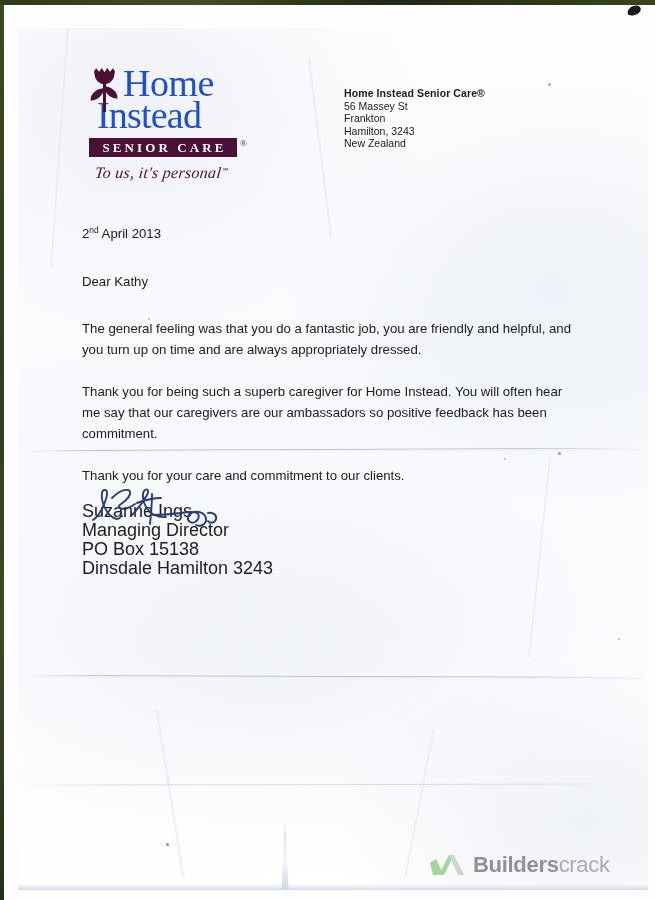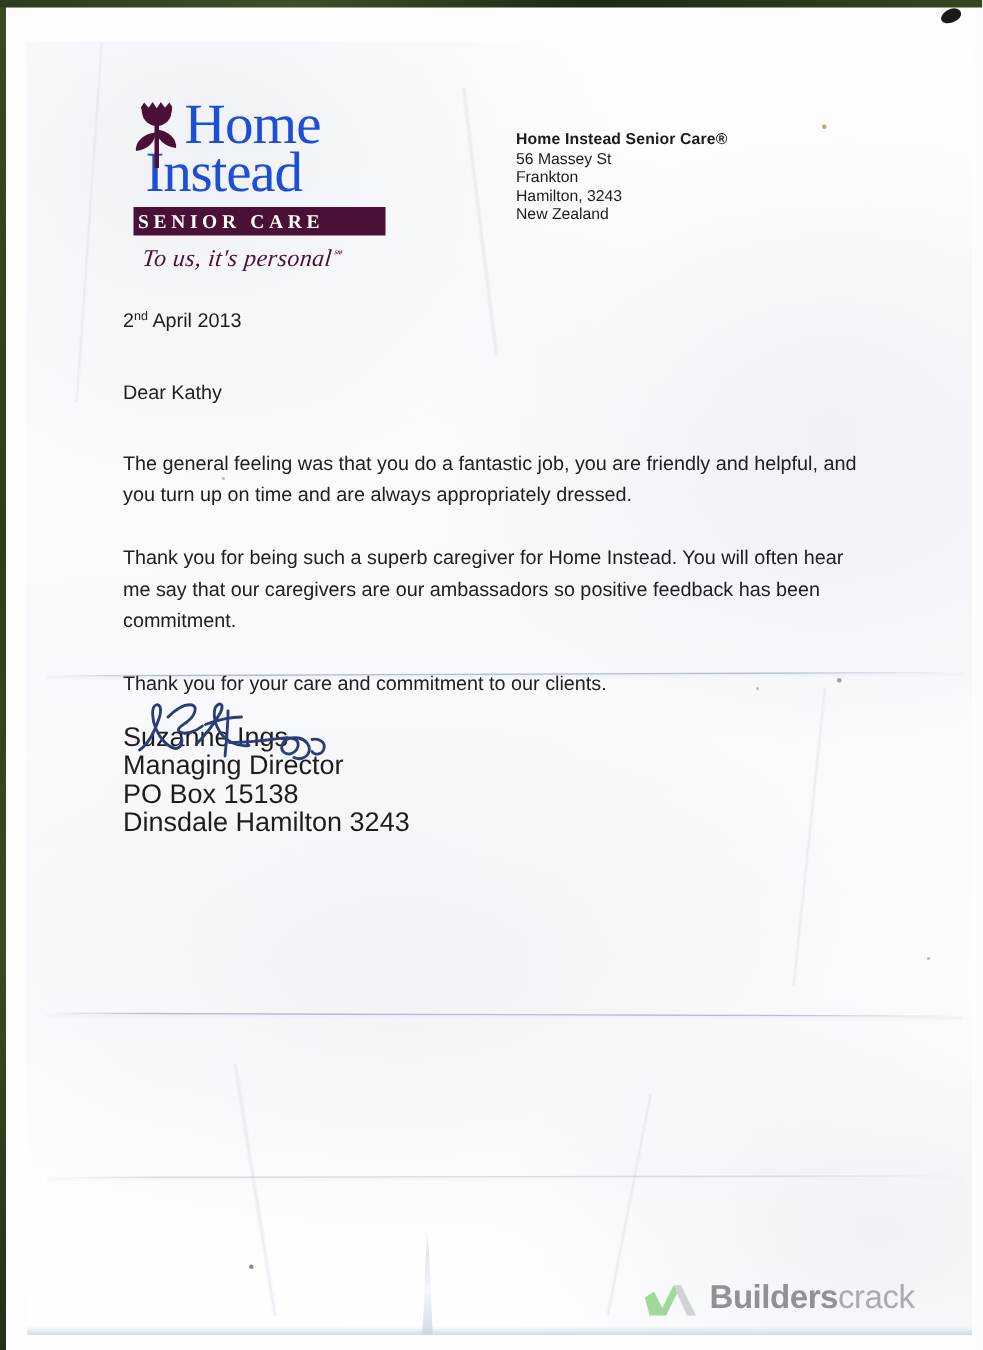--- a/index.html
+++ b/index.html
@@ -177,29 +177,29 @@
     transform: rotate(6deg);
   }
   .senior-care-row {
     position: relative;
     margin-top: 5px;
     height: 19px;
   }
   .senior-care-bar {
     position: absolute;
     left: 0; top: 0;
-    width: 168px;
+    width: 148px;
     height: 19px;
     background: #4b1036;
     color: #ffffff;
     font-family: "Liberation Serif", serif;
     font-size: 13px;
     font-weight: bold;
     letter-spacing: 3.1px;
-    text-align: left;
+    text-align: center;
     line-height: 19px;
     text-indent: 3px;
   }
   .reg-mark {
     position: absolute;
     left: 151px;
     top: 0px;
     font-size: 9px;
     color: #4b1036;
     font-family: "Liberation Serif", serif;
@@ -233,21 +233,21 @@
   .address-block .addr-name {
     font-weight: bold;
     font-size: 10.5px;
     letter-spacing: 0.1px;
   }
 
   
   .letter-body {
     position: absolute;
     left: 82px;
-    top: 200px;
+    top: 220px;
     width: 500px;
     font-family: "Liberation Sans", sans-serif;
     font-size: 13.2px;
     color: #202020;
     line-height: 21px;
   }
   .date-line {
     font-size: 13.2px;
     margin-bottom: 23px;
   }
@@ -286,21 +286,21 @@
     font-size: 18px;
     color: #1d1d1d;
   }
 
   
   .watermark {
     position: absolute;
     left: 430px;
     top: 852px;
     display: flex;
-    align-items: flex-end;
+    align-items: flex-start;
     gap: 9px;
     z-index: 30;
   }
   .wm-check { width: 34px; height: 24px; display: block; }
   .wm-text {
     font-family: "Liberation Sans", sans-serif;
     font-size: 22px;
     letter-spacing: -0.3px;
     white-space: nowrap;
   }

